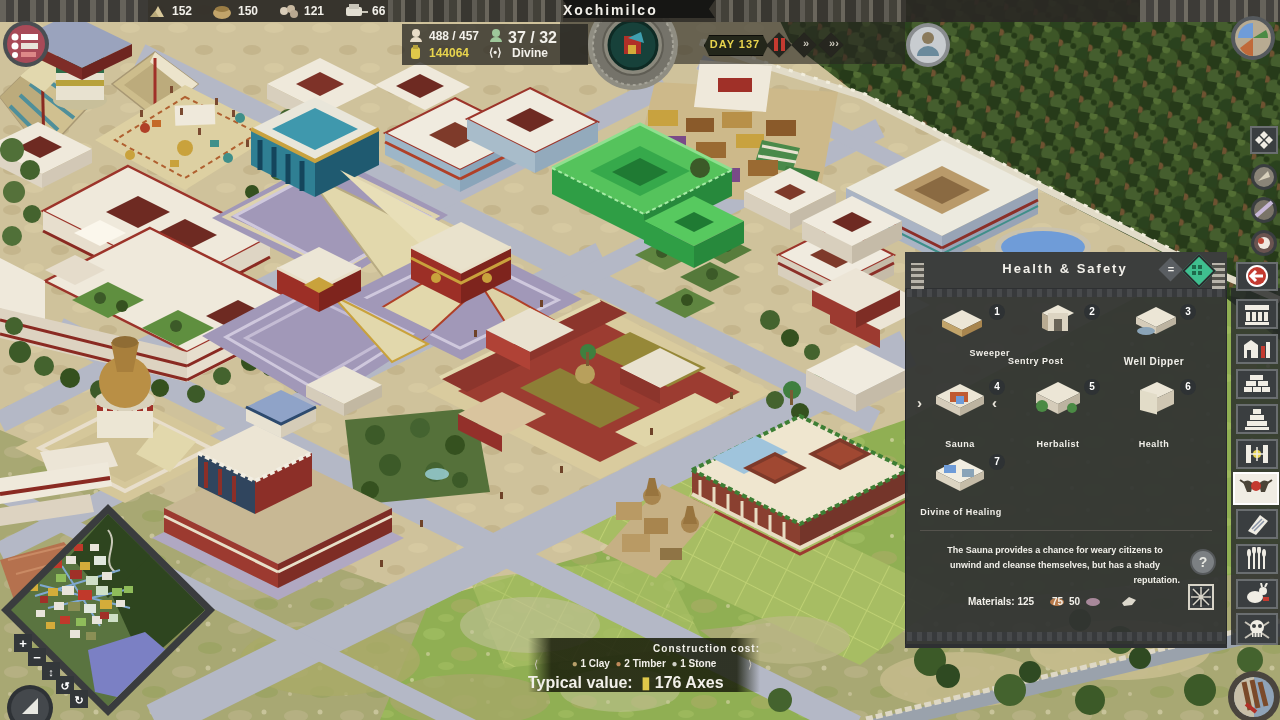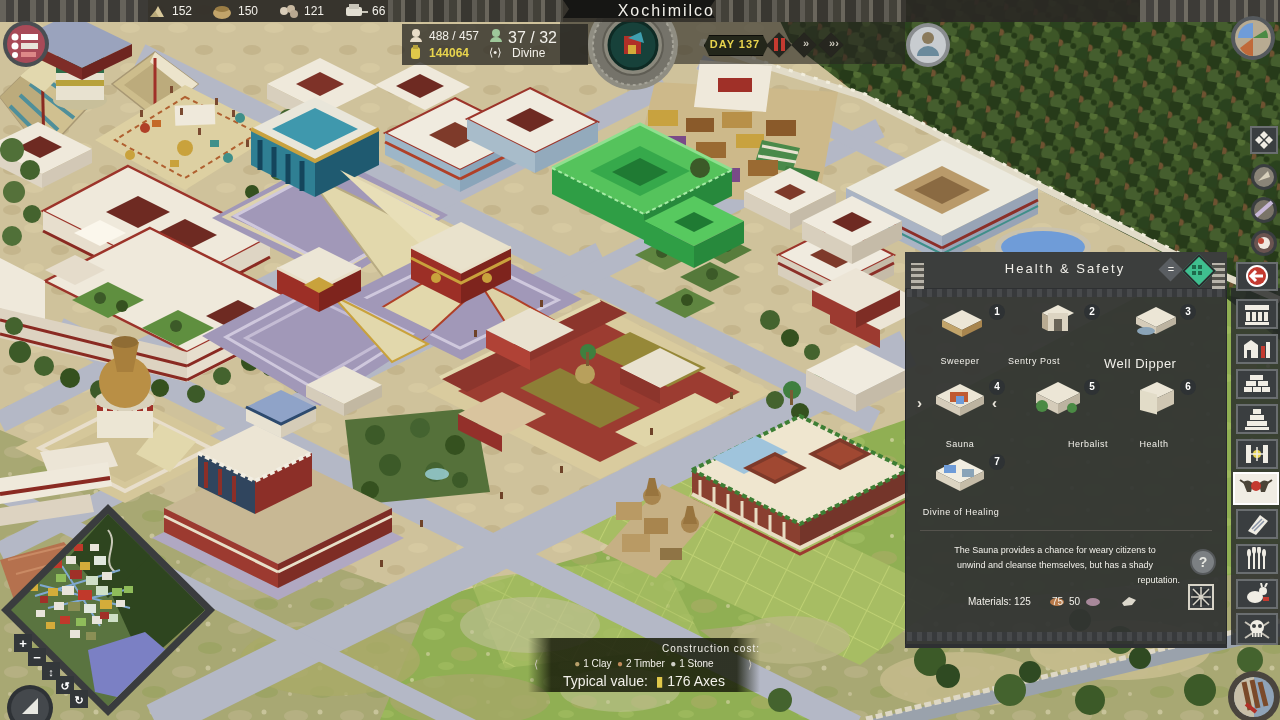--- a/index.html
+++ b/index.html
@@ -1,18 +1,18 @@
 <!DOCTYPE html>
 <html><head><meta charset="utf-8">
 <style>
 html,body{margin:0;padding:0;background:#000}
 #stage{position:relative;width:1280px;height:720px;overflow:hidden;font-family:"Liberation Sans",sans-serif}
 #city{position:absolute;left:0;top:0}
 .abs{position:absolute}
-.w{color:#f2f0ea;font-weight:normal}
+.w{color:#f2f0ea;font-weight:bold}
 </style></head>
 <body>
 <div id="stage">
 <svg id="city" width="1280" height="720" viewBox="0 0 1280 720">
 <defs>
 <pattern id="forest" width="30" height="26" patternTransform="rotate(10)" patternUnits="userSpaceOnUse">
 <rect width="30" height="26" fill="#2c401c"></rect>
 <circle cx="7" cy="6" r="8" fill="#263a19"></circle>
 <circle cx="21" cy="10" r="9" fill="#3d5627"></circle>
 <circle cx="27" cy="22" r="8" fill="#2a421e"></circle>
@@ -644,21 +644,21 @@
 <div class="abs w" style="left:304px;top:4px;font-size:12px">121</div>
 
 <svg class="abs" style="left:344px;top:3px" width="24" height="16">
       <rect x="2" y="4" width="16" height="9" rx="2" fill="#e2ded2"></rect>
       <rect x="5" y="1" width="10" height="5" fill="#c8c4b8"></rect>
       <line x1="18" y1="9" x2="24" y2="9" stroke="#c8c4b8" stroke-width="2"></line>
     </svg>
 <div class="abs w" style="left:372px;top:4px;font-size:12px">66</div>
 
 <div class="abs" style="left:563px;top:0;width:152px;height:18px;background:#161614;clip-path:polygon(0 0,100% 0,96% 50%,100% 100%,0 100%,4% 50%)"></div>
-<div class="abs w" style="left:563px;top:2px;width:152px;text-align:right;font-size:16px;letter-spacing:2px">Xochimilco</div>
+<div class="abs w" style="left:563px;top:2px;width:152px;text-align:left;font-size:14px;letter-spacing:2px">Xochimilco</div>
 
 <div class="abs" style="left:402px;top:24px;width:186px;height:41px;background:rgba(30,30,28,0.72)"></div>
 
 <svg class="abs" style="left:408px;top:28px" width="16" height="15">
       <circle cx="8" cy="5" r="4" fill="#e8dcc8"></circle>
       <path d="M2,14 a6,5 0 0 1 12,0" fill="#e8dcc8"></path>
     </svg>
 <div class="abs w" style="left:429px;top:29px;font-size:12px">488 / 457</div>
 
 <svg class="abs" style="left:488px;top:28px" width="16" height="15">
@@ -740,39 +740,39 @@
 
 <div class="abs" style="left:907px;top:632px;width:318px;height:9px;background:repeating-linear-gradient(90deg,#47494b 0 5px,#383a3c 5px 10px)"></div>
 <div class="abs" style="left:905px;top:644px;width:322px;height:4px;background:#2e3032"></div>
 
 <svg class="abs" style="left:938px;top:306px" width="48" height="34">
       <polygon points="24,4 44,14 24,24 4,14" fill="#ece6d6"></polygon>
       <polygon points="4,14 24,24 24,31 4,21" fill="#c2a46a"></polygon>
       <polygon points="24,24 44,14 44,21 24,31" fill="#a8854e"></polygon>
     </svg>
 <div class="abs" style="left:989px;top:304px;width:16px;height:16px;border-radius:50%;background:#2e3234;color:#fff;font-size:10px;font-weight:bold;text-align:center;line-height:16px">1</div>
-<div class="abs w" style="left:910px;top:356px;width:100px;text-align:center;font-size:9px;letter-spacing:0.5px">Sweeper</div>
+<div class="abs w" style="left:910px;top:348px;width:100px;text-align:right;font-size:9px;letter-spacing:0.5px">Sweeper</div>
 
 <svg class="abs" style="left:1034px;top:303px" width="48" height="36">
       <polygon points="24,2 40,10 24,18 8,10" fill="#ece6d6"></polygon>
       <rect x="14" y="10" width="20" height="18" fill="#dcd4c2"></rect>
       <polygon points="8,10 14,13 14,28 8,25" fill="#b8ab92"></polygon>
       <rect x="20" y="16" width="8" height="12" fill="#6a6458"></rect>
     </svg>
 <div class="abs" style="left:1084px;top:304px;width:16px;height:16px;border-radius:50%;background:#2e3234;color:#fff;font-size:10px;font-weight:bold;text-align:center;line-height:16px">2</div>
 <div class="abs w" style="left:1008px;top:356px;width:100px;text-align:left;font-size:9px;letter-spacing:0.5px">Sentry Post</div>
 
 <svg class="abs" style="left:1128px;top:305px" width="52" height="34">
       <polygon points="28,2 48,12 28,22 8,12" fill="#ece6d6"></polygon>
       <polygon points="8,12 28,22 28,29 8,19" fill="#d5ccba"></polygon>
       <polygon points="28,22 48,12 48,19 28,29" fill="#bcb3a0"></polygon>
       <ellipse cx="18" cy="26" rx="9" ry="4" fill="#8aa4b8"></ellipse>
     </svg>
 <div class="abs" style="left:1180px;top:304px;width:16px;height:16px;border-radius:50%;background:#2e3234;color:#fff;font-size:10px;font-weight:bold;text-align:center;line-height:16px">3</div>
-<div class="abs w" style="left:1104px;top:356px;width:100px;font-size:13px;letter-spacing:0.5px">Well Dipper</div>
+<div class="abs w" style="left:1104px;top:356px;width:100px;text-align:center;font-size:10px;letter-spacing:0.5px">Well Dipper</div>
 
 <div class="abs" style="left:917px;top:394px;color:#e8e4da;font-size:15px;font-weight:bold">›</div>
 <div class="abs" style="left:992px;top:394px;color:#e8e4da;font-size:15px;font-weight:bold">‹</div>
 
 <svg class="abs" style="left:930px;top:380px" width="60" height="40">
       <polygon points="30,4 54,16 30,28 6,16" fill="#ece6d6"></polygon>
       <polygon points="6,16 30,28 30,36 6,24" fill="#d5ccba"></polygon>
       <polygon points="30,28 54,16 54,24 30,36" fill="#bcb3a0"></polygon>
       <rect x="20" y="12" width="18" height="10" fill="#c05a32"></rect>
       <rect x="26" y="16" width="8" height="8" fill="#6f9cd8"></rect>
@@ -781,21 +781,21 @@
 <div class="abs w" style="left:910px;top:439px;width:100px;text-align:center;font-size:9px;letter-spacing:0.5px">Sauna</div>
 
 <svg class="abs" style="left:1028px;top:378px" width="58" height="42">
       <polygon points="30,4 52,15 30,26 8,15" fill="#ece6d6"></polygon>
       <polygon points="8,15 30,26 30,36 8,25" fill="#d5ccba"></polygon>
       <polygon points="30,26 52,15 52,25 30,36" fill="#bcb3a0"></polygon>
       <circle cx="14" cy="28" r="6" fill="#4a8a44"></circle>
       <circle cx="44" cy="30" r="5" fill="#4a8a44"></circle>
     </svg>
 <div class="abs" style="left:1084px;top:379px;width:16px;height:16px;border-radius:50%;background:#2e3234;color:#fff;font-size:10px;font-weight:bold;text-align:center;line-height:16px">5</div>
-<div class="abs w" style="left:1008px;top:439px;width:100px;text-align:right;font-size:9px;letter-spacing:0.5px">Herbalist</div>
+<div class="abs w" style="left:1008px;top:439px;width:100px;text-align:center;font-size:9px;letter-spacing:0.5px">Herbalist</div>
 
 <svg class="abs" style="left:1134px;top:380px" width="46" height="38">
       <polygon points="23,2 40,10 23,18 6,10" fill="#ece6d6"></polygon>
       <rect x="6" y="10" width="17" height="20" fill="#e2dcc8" transform="skewY(15)" transform-origin="6 10"></rect>
       <polygon points="23,18 40,10 40,24 23,32" fill="#cfc6b2"></polygon>
     </svg>
 <div class="abs" style="left:1180px;top:379px;width:16px;height:16px;border-radius:50%;background:#2e3234;color:#fff;font-size:10px;font-weight:bold;text-align:center;line-height:16px">6</div>
 <div class="abs w" style="left:1104px;top:439px;width:100px;text-align:center;font-size:9px;letter-spacing:0.5px">Health</div>
 
 <svg class="abs" style="left:930px;top:455px" width="60" height="40">
@@ -961,15 +961,15 @@
 <circle cx="28" cy="27" r="26" fill="#4a453e"></circle>
 <circle cx="28" cy="27" r="20" fill="#8fa3b8"></circle>
 <path d="M8,27 a20,20 0 0 1 20,-20 l0,40 a20,20 0 0 1 -20,-20" fill="#c8bfa8"></path>
 <path d="M18,12 L24,40 M26,10 L32,38 M34,12 L40,36" stroke="#7b4a2a" stroke-width="5"></path>
 <path d="M20,34 L30,42" stroke="#b03028" stroke-width="4"></path>
 </svg>
 
 <div class="abs" style="left:528px;top:638px;width:232px;height:54px;background:linear-gradient(90deg,rgba(22,26,8,0) 0%,rgba(24,28,10,0.85) 10%,rgba(24,28,10,0.85) 90%,rgba(22,26,8,0) 100%)"></div>
 <div class="abs w" style="left:528px;top:643px;width:232px;text-align:right;font-size:10px;letter-spacing:1px">Construction cost:</div>
 <div class="abs w" style="left:528px;top:658px;width:232px;text-align:center;font-size:10px"><span style="color:#b8a06a">●</span> 1 Clay &nbsp;<span style="color:#c08a5a">●</span> 2 Timber &nbsp;<span style="color:#cfd0c8">●</span> 1 Stone</div>
-<div class="abs w" style="left:528px;top:673px;width:232px;text-align:center;font-size:14px">Typical value: &nbsp;<span style="color:#e0c84a">▮</span> 176 Axes</div>
+<div class="abs w" style="left:528px;top:673px;width:232px;text-align:left;font-size:16px">Typical value: &nbsp;<span style="color:#e0c84a">▮</span> 176 Axes</div>
 <div class="abs" style="left:534px;top:658px;color:#c8c4b8;font-size:11px">⟨</div>
 <div class="abs" style="left:748px;top:658px;color:#c8c4b8;font-size:11px">⟩</div>
 </div>
 </body></html>

